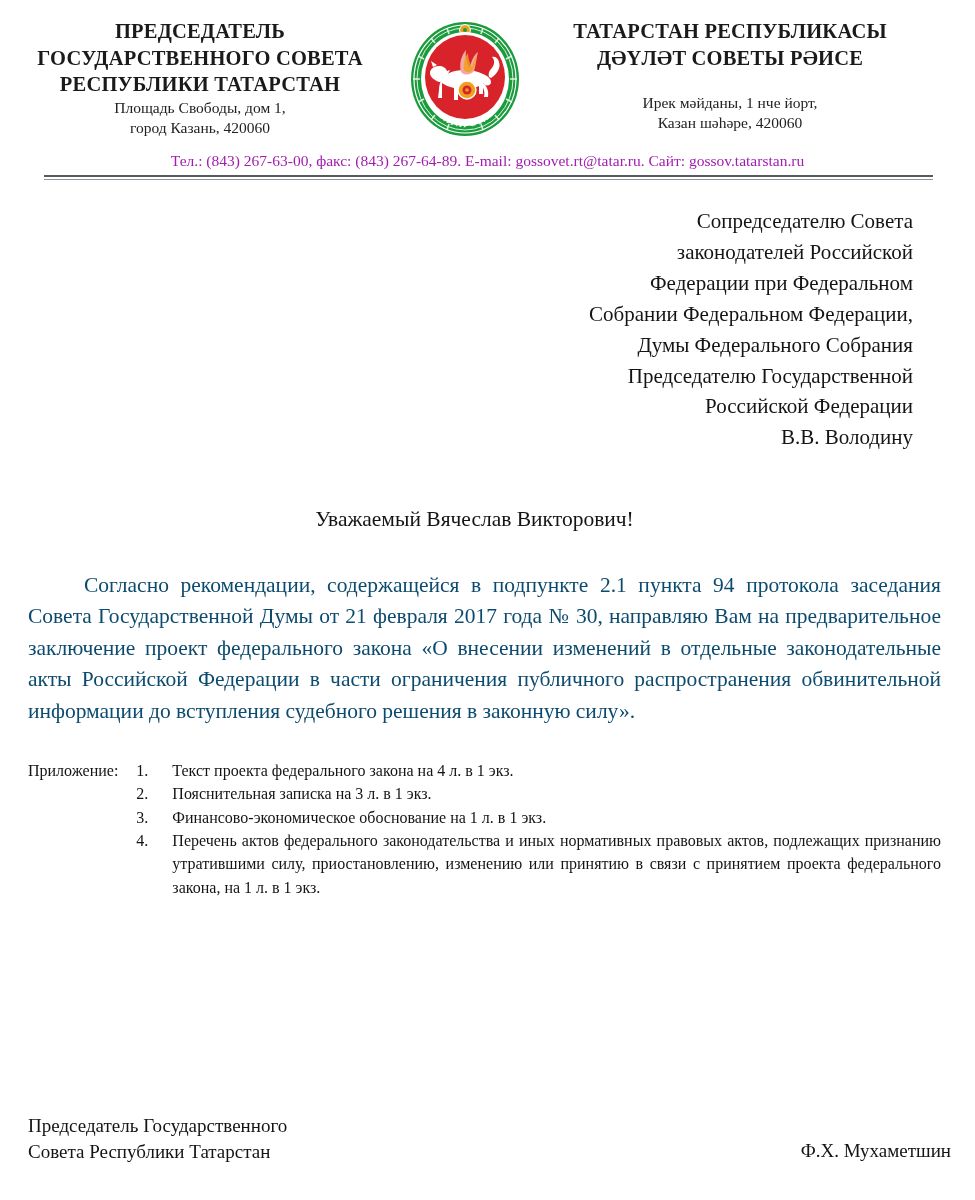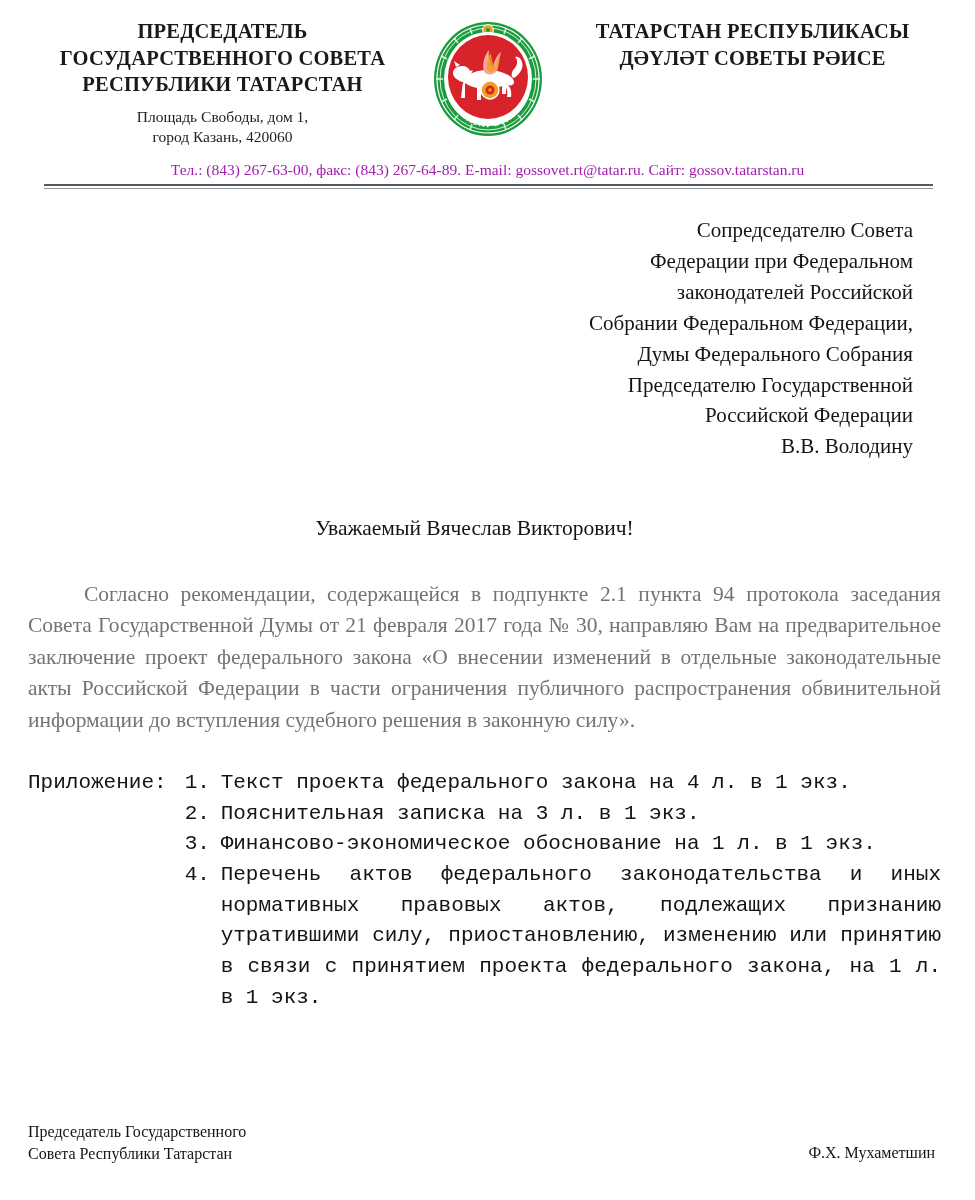--- a/index.html
+++ b/index.html
@@ -17,41 +17,40 @@
     overflow: hidden;
   }
 
   
   .letterhead {
     padding: 18px 0 0 0;
   }
   .lh-row {
     display: flex;
     align-items: flex-start;
-    justify-content: center;
+    justify-content: flex-start;
   }
   .lh-col {
     width: 400px;
     text-align: center;
   }
   .lh-col.left { padding-right: 4px; }
   .lh-col.right { padding-left: 4px; }
 
   .org-title {
     font-size: 20.5px;
     font-weight: bold;
     line-height: 1.30;
     letter-spacing: 0.2px;
     text-transform: uppercase;
     color: #1a1a1a;
   }
   .org-title .tline { display: block; white-space: nowrap; }
 
   .addr {
-    margin-top: 9px;
     font-size: 15.5px;
     line-height: 1.30;
     color: #222222;
   }
   .addr .tline { display: block; }
 
   
   .emblem-wrap {
     width: 122px;
     display: flex;
@@ -110,33 +109,32 @@
     font-size: 21.5px;
     color: #141414;
   }
 
   .body-para {
     margin-top: 38px;
     font-size: 21.5px;
     line-height: 1.46;
     text-align: justify;
     text-indent: 56px;
-    color: #737373;
+    color: #0c4a6e;
     hyphens: none;
   }
 
   
   .attachments {
     margin-top: 32px;
     display: flex;
     align-items: flex-start;
-    font-size: 21px;
+    font-size: 16px;
     line-height: 1.46;
     color: #141414;
-    font-family: Liberation Mono, monospace;
   }
   .att-label {
     flex: 0 0 auto;
     white-space: nowrap;
     padding-right: 14px;
   }
   .att-list {
     flex: 1 1 auto;
   }
   .att-item {
@@ -153,26 +151,26 @@
     flex: 1 1 auto;
     text-align: justify;
     text-align-last: left;
   }
   .att-item.long .att-text { text-align: justify; }
 
   
   .signature {
     position: absolute;
     left: 28px;
-    right: 34px;
+    right: 18px;
     bottom: 36px;
     display: flex;
     align-items: flex-end;
     justify-content: space-between;
-    font-size: 16px;
+    font-size: 19px;
     line-height: 1.34;
     color: #141414;
   }
   .sig-title .tline { display: block; white-space: nowrap; }
   .sig-name {
     white-space: nowrap;
     padding-bottom: 1px;
     padding-right: 6px;
   }
 </style>
@@ -275,38 +273,42 @@
           </text>
         </svg>
       </div>
     </div>
 
     <div class="lh-col right">
       <div class="org-title">
         <span class="tline">ТАТАРСТАН РЕСПУБЛИКАСЫ</span>
         <span class="tline">ДӘҮЛӘТ СОВЕТЫ РӘИСЕ</span>
       </div>
+      <div class="addr" style="margin-top:22px;">
+        <span class="tline">Ирек мәйданы, 1 нче йорт,</span>
+        <span class="tline">Казан шәһәре, 420060</span>
+      </div>
     </div>
 
   </div>
 
   <div class="contact-line">Тел.: (843) 267-63-00,  факс: (843) 267-64-89.  E-mail: gossovet.rt@tatar.ru.  Сайт: gossov.tatarstan.ru</div>
 
   <div class="rule-wrap">
     <div class="rule-thick"></div>
     <div class="rule-thin"></div>
   </div>
 </header>
 
 <main class="page-body">
 
   <section class="addressee">
     <span class="tline">Сопредседателю Совета</span>
+    <span class="tline">законодателей Российской</span>
     <span class="tline">Федерации при Федеральном</span>
-    <span class="tline">законодателей Российской</span>
     <span class="tline">Собрании Федеральном Федерации,</span>
     <span class="tline">Думы Федерального Собрания</span>
     <span class="tline">Председателю Государственной</span>
     <span class="tline">Российской Федерации</span>
     <span class="tline">В.В. Володину</span>
   </section>
 
   <section class="salutation">Уважаемый Вячеслав Викторович!</section>
 
   <section class="body-para">Согласно рекомендации, содержащейся в подпункте 2.1 пункта 94 протокола заседания Совета Государственной Думы от 21 февраля 2017 года № 30, направляю Вам на предварительное заключение проект федерального закона «О внесении изменений в отдельные законодательные акты Российской Федерации в части ограничения публичного распространения обвинительной информации до вступления судебного решения в законную силу».</section>

